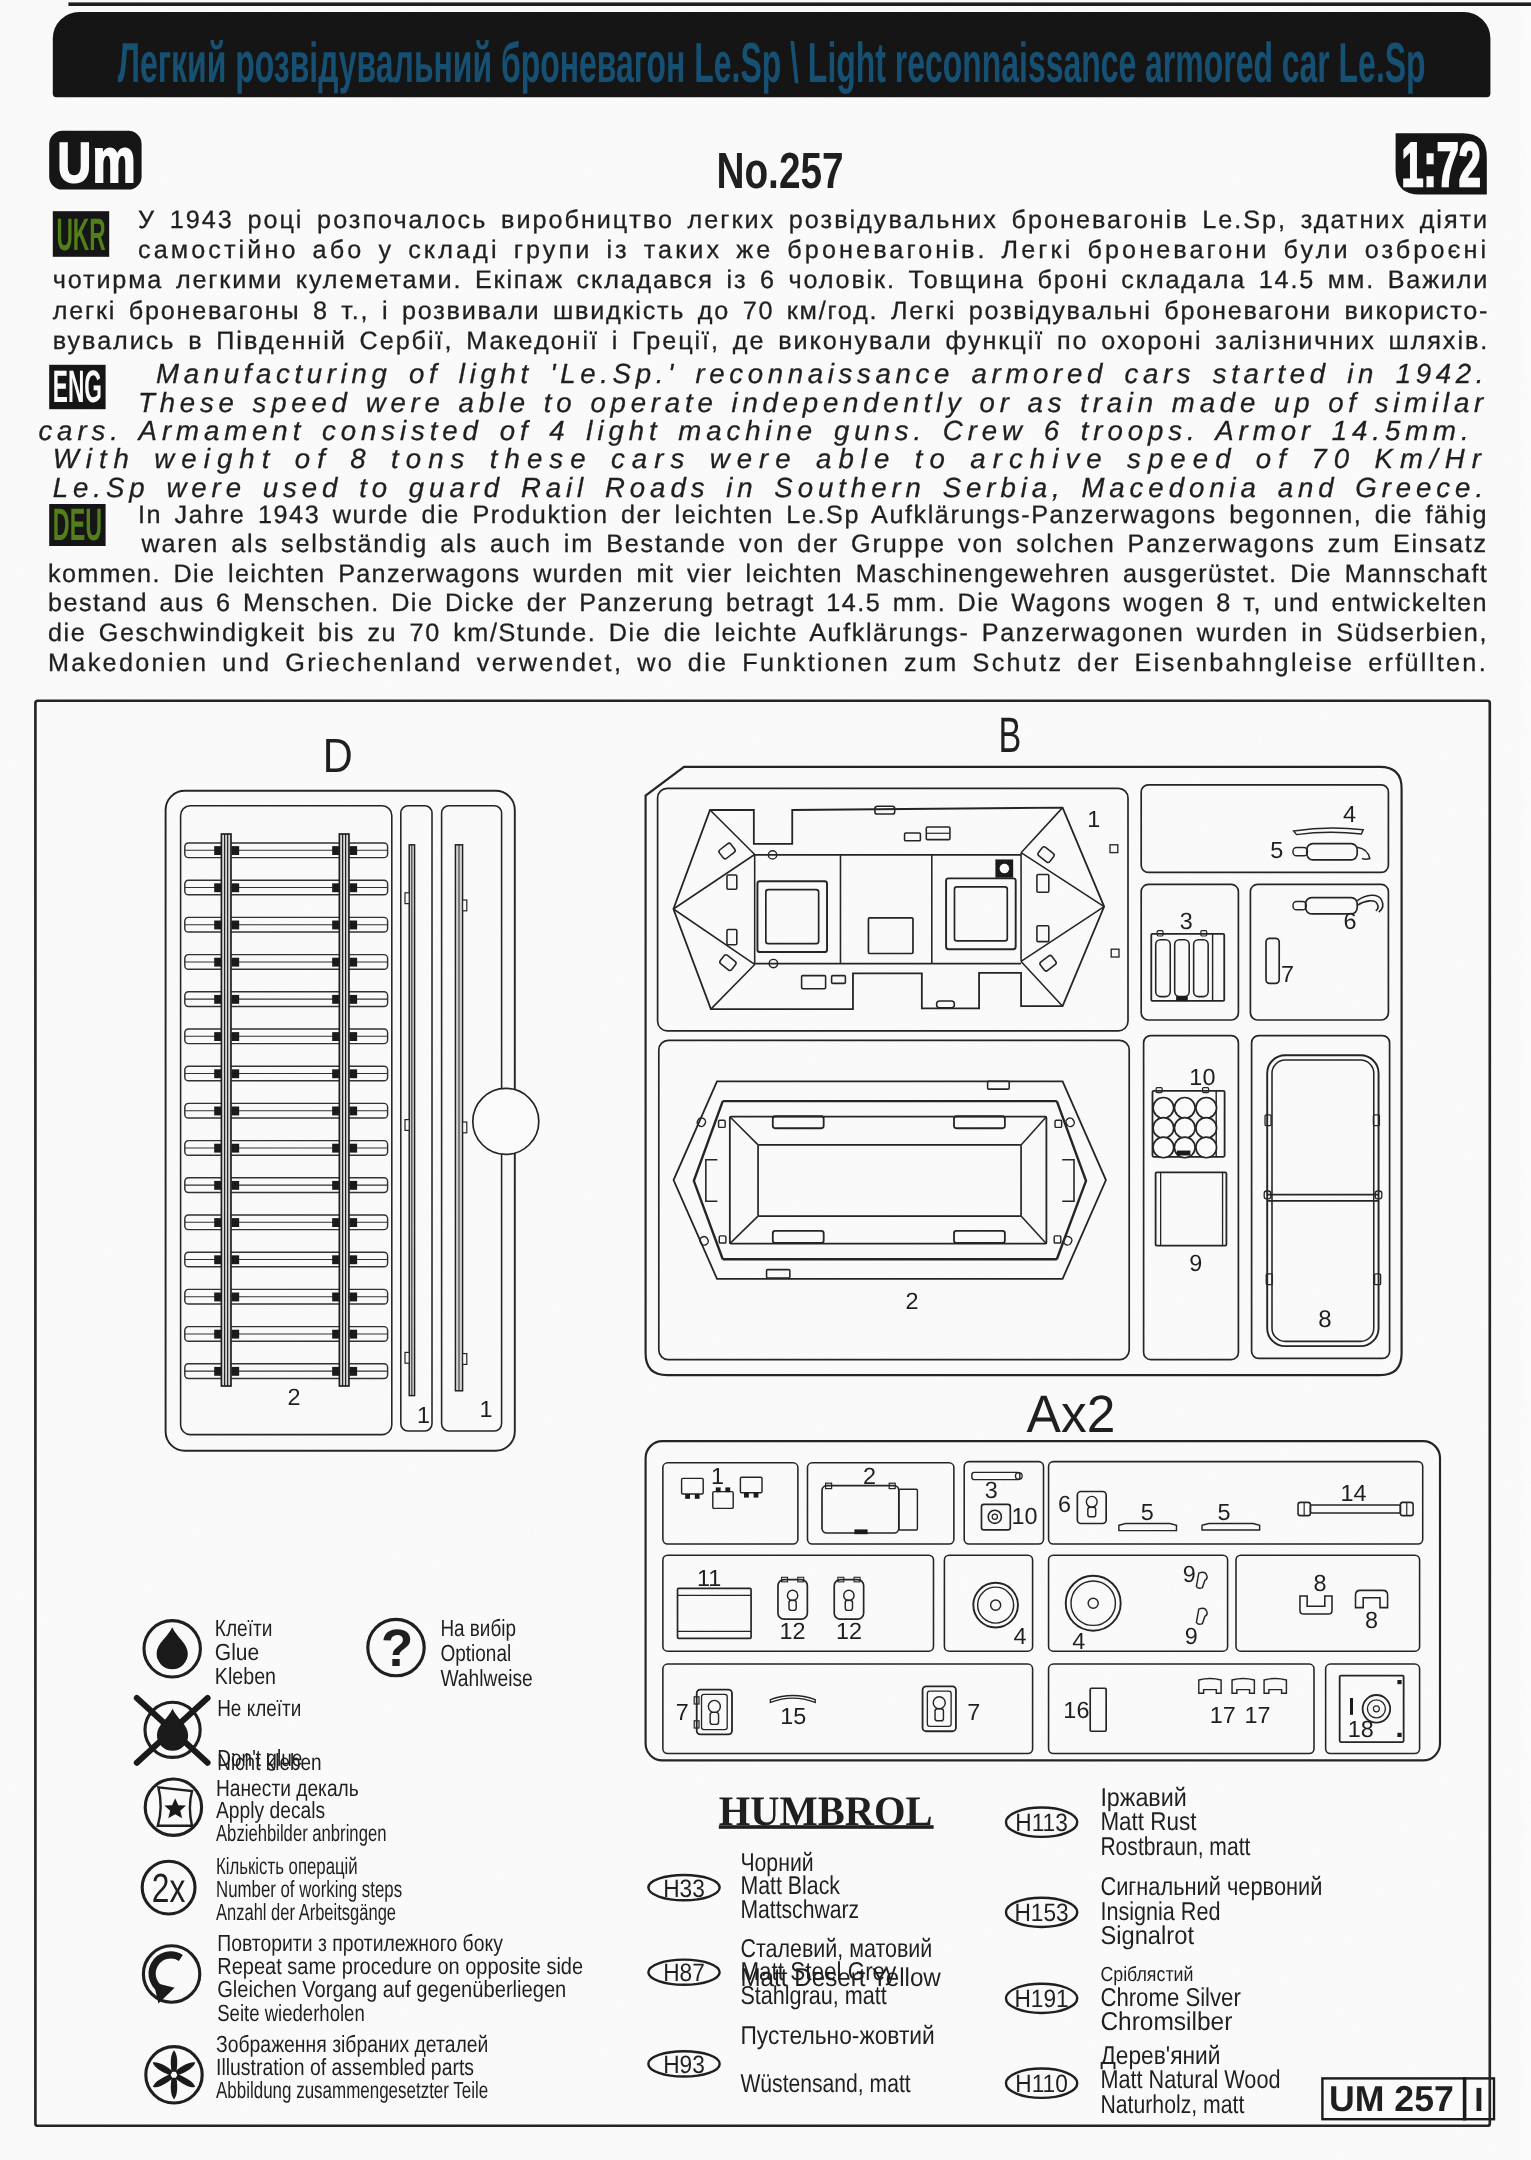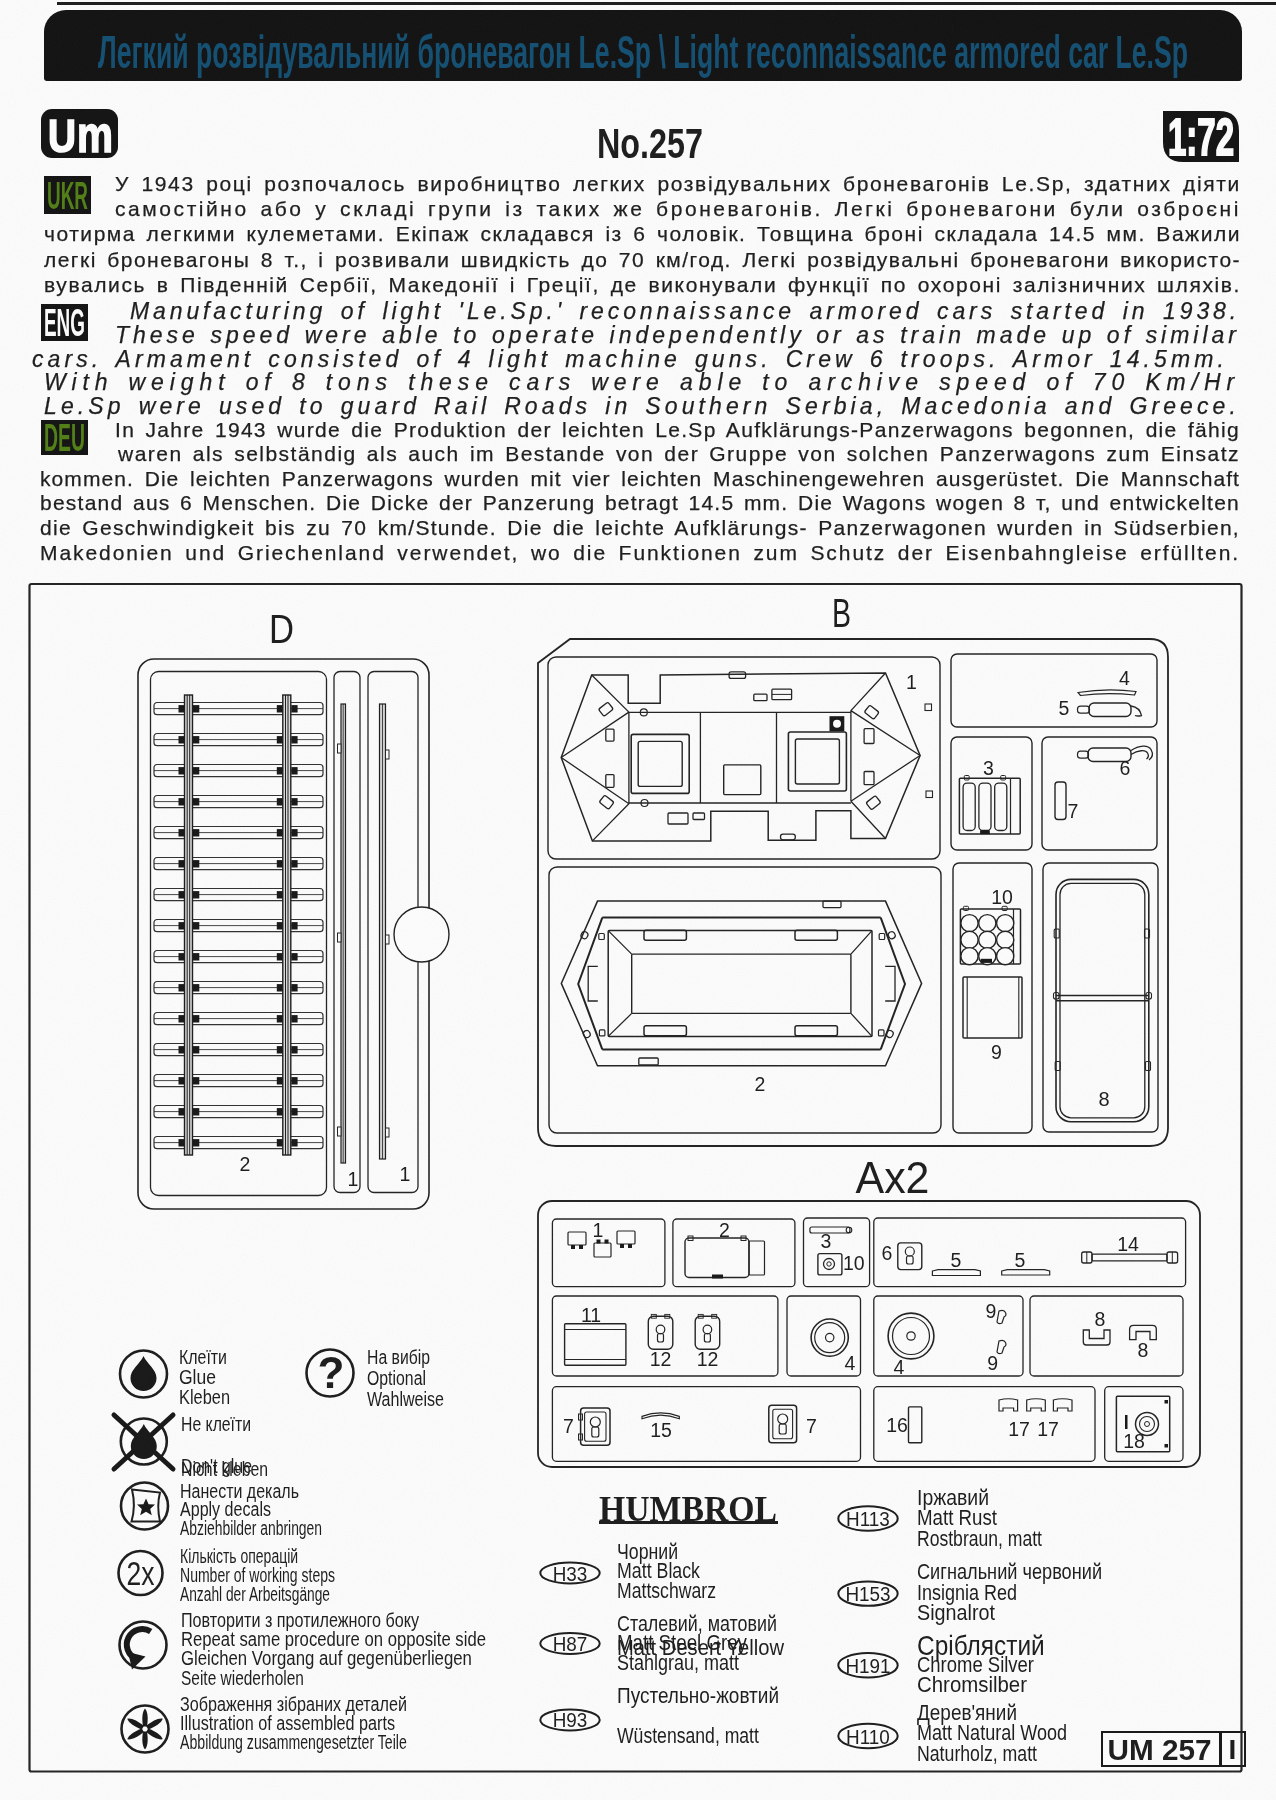--- a/index.html
+++ b/index.html
@@ -25,21 +25,21 @@
 <div class="ln" style="left:47.0px;top:176px;height:38px;line-height:40px;color:#4d7c0f;font-size:38px;font-weight:bold;"><span style="display:inline-block;transform:scaleX(0.498);transform-origin:0 50%;">UKR</span></div>
 <div class="tag" style="left:41px;top:304px;width:47px;height:37px;"></div>
 <div class="ln" style="left:44.0px;top:304px;height:37px;line-height:39px;color:#fff;font-size:38px;font-weight:bold;"><span style="display:inline-block;transform:scaleX(0.498);transform-origin:0 50%;">ENG</span></div>
 <div class="tag" style="left:41px;top:420px;width:47px;height:35px;"></div>
 <div class="ln" style="left:44.0px;top:420px;height:35px;line-height:37px;color:#4d7c0f;font-size:38px;font-weight:bold;"><span style="display:inline-block;transform:scaleX(0.511);transform-origin:0 50%;">DEU</span></div>
 <div class="j" style="left:115px;top:170.5px;width:1126px;font:21px 'Liberation Sans';line-height:25px;letter-spacing:1.66px;">У 1943 році розпочалось виробництво легких розвідувальних броневагонів Le.Sp, здатних діяти</div>
 <div class="j" style="left:115px;top:195.9px;width:1126px;font:21px 'Liberation Sans';line-height:25px;letter-spacing:2.57px;">самостійно або у складі групи із таких же броневагонів. Легкі броневагони були озброєні</div>
 <div class="j" style="left:44px;top:221.3px;width:1197px;font:21px 'Liberation Sans';line-height:25px;letter-spacing:1.53px;">чотирма легкими кулеметами. Екіпаж складався із 6 чоловік. Товщина броні складала 14.5 мм. Важили</div>
 <div class="j" style="left:44px;top:246.7px;width:1197px;font:21px 'Liberation Sans';line-height:25px;letter-spacing:1.47px;">легкі броневагоны 8 т., і розвивали швидкість до 70 км/год. Легкі розвідувальні броневагони використо-</div>
 <div class="j" style="left:44px;top:272.1px;width:1197px;font:21px 'Liberation Sans';line-height:25px;letter-spacing:1.61px;">вувались в Південній Сербії, Македонії і Греції, де виконували функції по охороні залізничних шляхів.</div>
-<div class="j" style="left:130px;top:299.3px;width:1110px;font:italic 23px 'Liberation Sans';line-height:25px;letter-spacing:3.88px;">Manufacturing of light 'Le.Sp.' reconnaissance armored cars started in 1938.</div>
+<div class="j" style="left:130px;top:299.3px;width:1110px;font:italic 23px 'Liberation Sans';line-height:25px;letter-spacing:3.88px;">Manufacturing of light 'Le.Sp.' reconnaissance armored cars started in 1942.</div>
 <div class="j" style="left:115px;top:323.0px;width:1125px;font:italic 23px 'Liberation Sans';line-height:25px;letter-spacing:3.99px;">These speed were able to operate independently or as train made up of similar</div>
 <div class="j" style="left:32px;top:346.7px;width:1196px;font:italic 23px 'Liberation Sans';line-height:25px;letter-spacing:4.10px;">cars. Armament consisted of 4 light machine guns. Crew 6 troops. Armor 14.5mm.</div>
 <div class="j" style="left:44px;top:370.4px;width:1196px;font:italic 23px 'Liberation Sans';line-height:25px;letter-spacing:5.89px;">With weight of 8 tons these cars were able to archive speed of 70 Km/Hr</div>
 <div class="j" style="left:44px;top:394.1px;width:1196px;font:italic 23px 'Liberation Sans';line-height:25px;letter-spacing:4.11px;">Le.Sp were used to guard Rail Roads in Southern Serbia, Macedonia and Greece.</div>
 <div class="j" style="left:115px;top:416.5px;width:1125px;font:21px 'Liberation Sans';line-height:25px;letter-spacing:1.30px;">In Jahre 1943 wurde die Produktion der leichten Le.Sp Aufklärungs-Panzerwagons begonnen, die fähig</div>
 <div class="j" style="left:118px;top:441.1px;width:1122px;font:21px 'Liberation Sans';line-height:25px;letter-spacing:1.48px;">waren als selbständig als auch im Bestande von der Gruppe von solchen Panzerwagons zum Einsatz</div>
 <div class="j" style="left:40px;top:465.7px;width:1200px;font:21px 'Liberation Sans';line-height:25px;letter-spacing:1.08px;">kommen. Die leichten Panzerwagons wurden mit vier leichten Maschinengewehren ausgerüstet. Die Mannschaft</div>
 <div class="j" style="left:40px;top:490.3px;width:1200px;font:21px 'Liberation Sans';line-height:25px;letter-spacing:1.24px;">bestand aus 6 Menschen. Die Dicke der Panzerung betragt 14.5 mm. Die Wagons wogen 8 т, und entwickelten</div>
 <div class="j" style="left:40px;top:514.9px;width:1200px;font:21px 'Liberation Sans';line-height:25px;letter-spacing:1.30px;">die Geschwindigkeit bis zu 70 km/Stunde. Die die leichte Aufklärungs- Panzerwagonen wurden in Südserbien,</div>
 <div class="j" style="left:40px;top:539.5px;width:1200px;font:21px 'Liberation Sans';line-height:25px;letter-spacing:1.93px;">Makedonien und Griechenland verwendet, wo die Funktionen zum Schutz der Eisenbahngleise erfüllten.</div>
@@ -73,21 +73,21 @@
 <div class="ln" style="left:617px;top:1653.2px;font-size:21.5px;line-height:21px;"><span style="display:inline-block;transform:scaleX(0.837);transform-origin:0 0;">Stahlgrau, matt</span></div>
 <div class="ln" style="left:617px;top:1686.1px;font-size:21.5px;line-height:21px;"><span style="display:inline-block;transform:scaleX(0.883);transform-origin:0 0;">Пустельно-жовтий</span></div>
 <div class="ln" style="left:617px;top:1638px;font-size:21.5px;line-height:21px;"><span style="display:inline-block;transform:scaleX(0.938);transform-origin:0 0;">Matt Desert Yellow</span></div>
 <div class="ln" style="left:617px;top:1725.7px;font-size:21.5px;line-height:21px;"><span style="display:inline-block;transform:scaleX(0.819);transform-origin:0 0;">Wüstensand, matt</span></div>
 <div class="ln" style="left:917px;top:1487.6px;font-size:21.5px;line-height:21px;"><span style="display:inline-block;transform:scaleX(0.903);transform-origin:0 0;">Іржавий</span></div>
 <div class="ln" style="left:917px;top:1508.4px;font-size:21.5px;line-height:21px;"><span style="display:inline-block;transform:scaleX(0.870);transform-origin:0 0;">Matt Rust</span></div>
 <div class="ln" style="left:917px;top:1529.2px;font-size:21.5px;line-height:21px;"><span style="display:inline-block;transform:scaleX(0.817);transform-origin:0 0;">Rostbraun, matt</span></div>
 <div class="ln" style="left:917px;top:1562.1px;font-size:21.5px;line-height:21px;"><span style="display:inline-block;transform:scaleX(0.845);transform-origin:0 0;">Сигнальний червоний</span></div>
 <div class="ln" style="left:917px;top:1582.5px;font-size:21.5px;line-height:21px;"><span style="display:inline-block;transform:scaleX(0.837);transform-origin:0 0;">Insignia Red</span></div>
 <div class="ln" style="left:917px;top:1602.9px;font-size:21.5px;line-height:21px;"><span style="display:inline-block;transform:scaleX(0.919);transform-origin:0 0;">Signalrot</span></div>
-<div class="ln" style="left:917px;top:1634.6px;font-size:28px;line-height:21px;"><span style="display:inline-block;transform:scaleX(0.872);transform-origin:0 0;">Сріблястий</span></div>
+<div class="ln" style="left:917px;top:1634.6px;font-size:17px;line-height:21px;"><span style="display:inline-block;transform:scaleX(0.872);transform-origin:0 0;">Сріблястий</span></div>
 <div class="ln" style="left:917px;top:1654.8px;font-size:21.5px;line-height:21px;"><span style="display:inline-block;transform:scaleX(0.859);transform-origin:0 0;">Chrome Silver</span></div>
 <div class="ln" style="left:917px;top:1675.0px;font-size:21.5px;line-height:21px;"><span style="display:inline-block;transform:scaleX(0.949);transform-origin:0 0;">Chromsilber</span></div>
 <div class="ln" style="left:917px;top:1702.6px;font-size:21.5px;line-height:21px;"><span style="display:inline-block;transform:scaleX(0.881);transform-origin:0 0;">Дерев'яний</span></div>
 <div class="ln" style="left:917px;top:1723.4px;font-size:21.5px;line-height:21px;"><span style="display:inline-block;transform:scaleX(0.839);transform-origin:0 0;">Matt Natural Wood</span></div>
 <div class="ln" style="left:917px;top:1744.2px;font-size:21.5px;line-height:21px;"><span style="display:inline-block;transform:scaleX(0.823);transform-origin:0 0;">Naturholz, matt</span></div>
 <div class="ln" style="left:599px;top:1490px;font-family:'Liberation Serif',serif;font-weight:bold;font-size:35px;"><span style="display:inline-block;transform:scaleX(0.964);transform-origin:0 0;">HUMBROL</span></div>
 <div class="abs" style="left:599px;top:1521px;width:179px;height:3px;background:#161616;"></div>
 <div class="abs" style="left:1101px;top:1731px;width:145px;height:36px;border:2.5px solid #111;background:#fff;box-sizing:border-box;"></div>
 <div class="abs" style="left:1219px;top:1731px;width:2.5px;height:36px;background:#111;"></div>
 <div class="ln" style="left:1101px;top:1731px;width:118px;height:36px;line-height:37px;text-align:center;font-size:30px;font-weight:bold;"><span style="display:inline-block;transform:scaleX(0.990);transform-origin:50% 50%;">UM 257</span></div>

